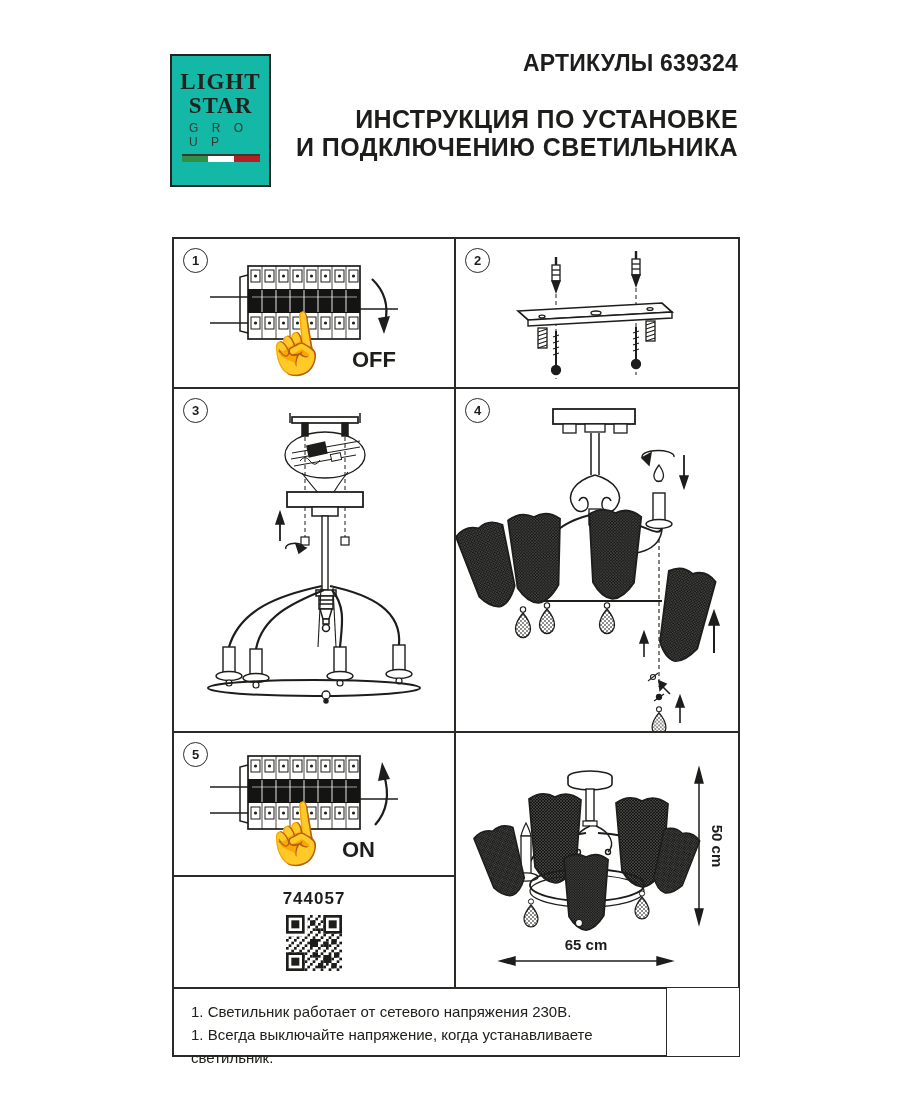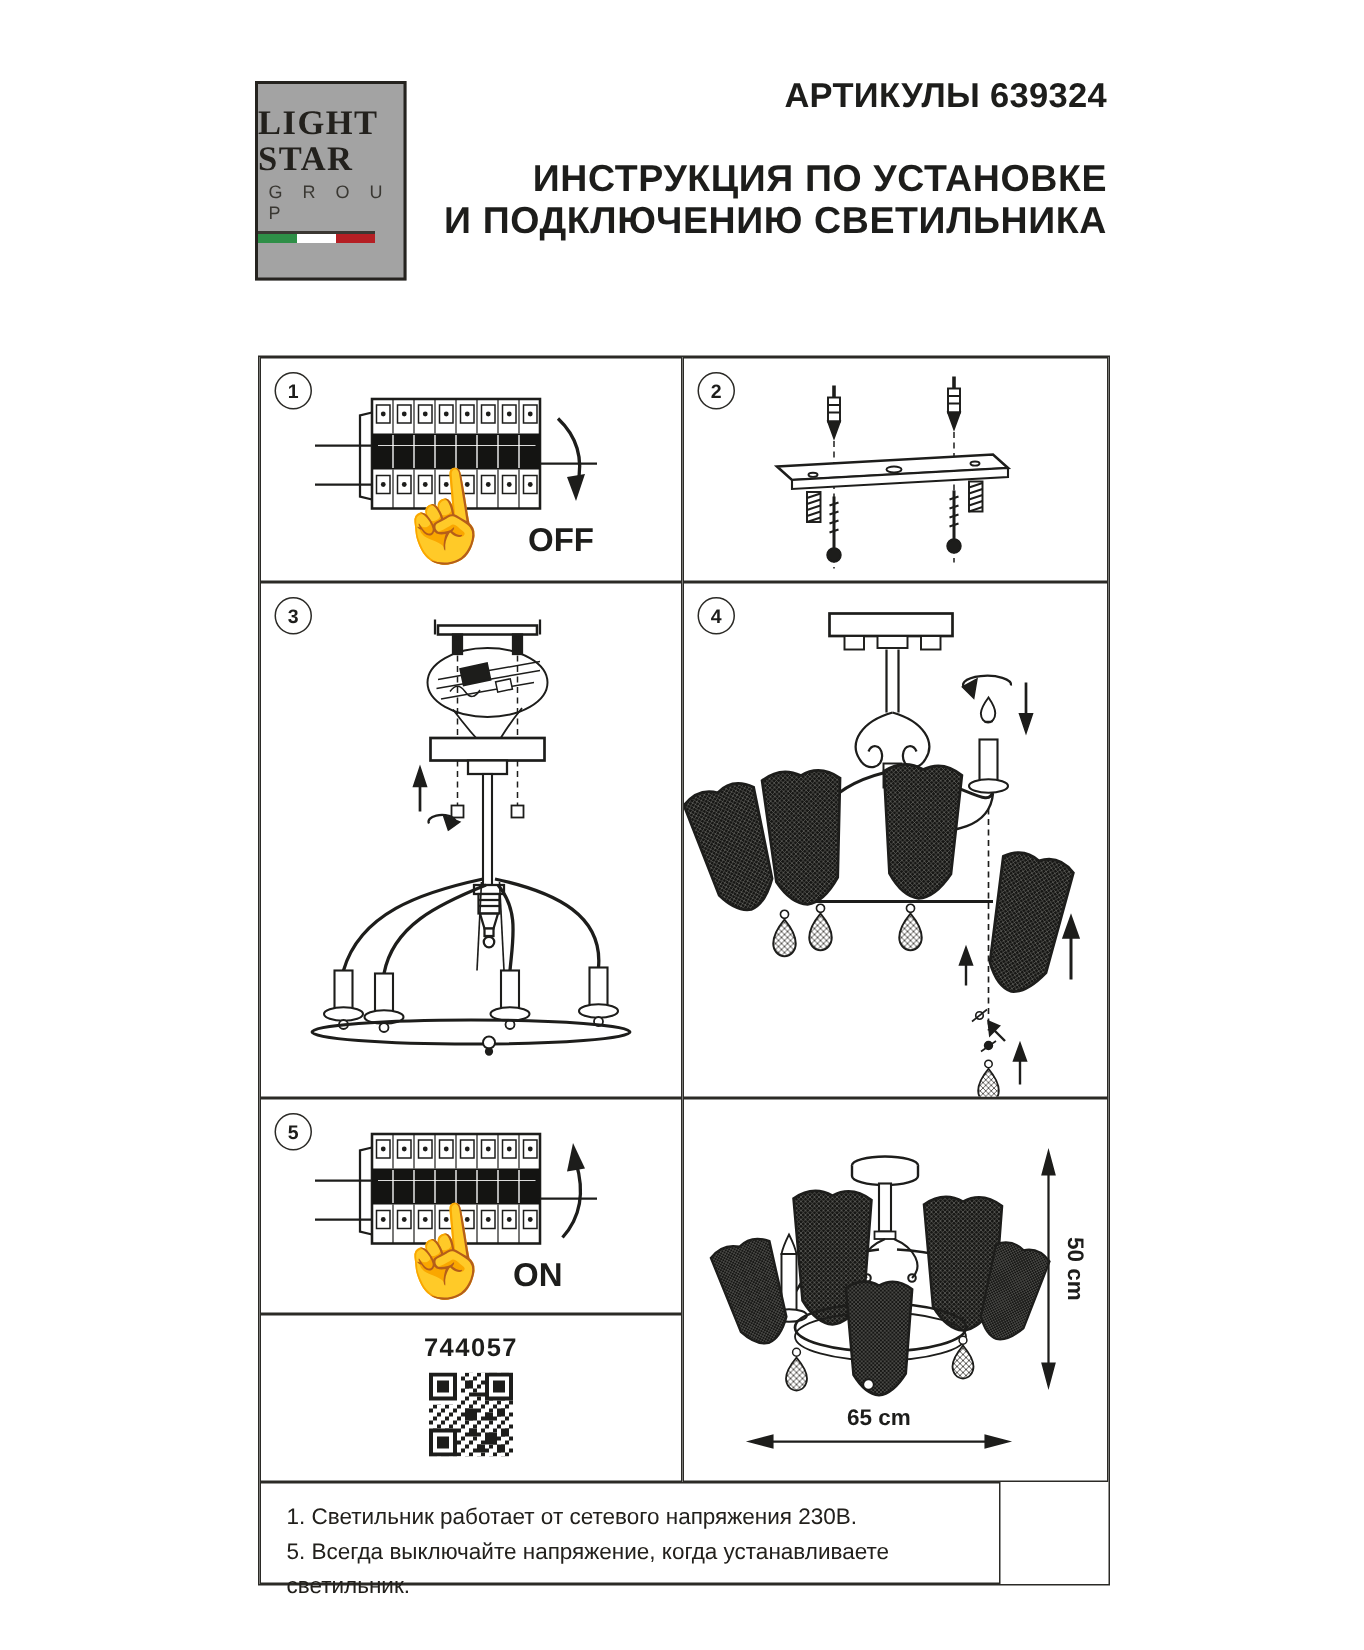--- a/index.html
+++ b/index.html
@@ -3,30 +3,30 @@
 <meta charset="utf-8">
 <style>
   html,body{margin:0;padding:0;}
   body{
     width:909px;height:1100px;position:relative;background:#ffffff;
     font-family:"Liberation Sans",sans-serif;color:#1d1d1b;overflow:hidden;
   }
   
   .logo-box{
     position:absolute;left:170px;top:54px;width:101px;height:133px;
-    border:2px solid #25231f;box-sizing:border-box;background:#a3a3a3;
-    display:flex;flex-direction:column;
+    border:2px solid #25231f;box-sizing:border-box;background:#14b8a6;
+    display:flex;flex-direction:column;align-items:center;
   }
   .logo-word{
     font-family:"Liberation Serif",serif;font-weight:bold;font-size:23px;
     line-height:24px;letter-spacing:1px;color:#23211d;
   }
   .logo-word.first{margin-top:14px;}
   .logo-group{
-    font-size:12px;letter-spacing:5px;color:#3a3833;margin-top:3px;margin-left:7px;
+    font-size:12px;letter-spacing:5px;color:#3a3833;margin-top:3px;margin-left:17px;
   }
   .flag{width:78px;height:8px;border-top:2px solid #3b3833;display:flex;margin-top:5px;}
   .flag>div{flex:1;height:6px;}
   .hdr{position:absolute;right:171px;top:48px;text-align:right;}
   .hdr-line{font-size:23px;font-weight:bold;line-height:30px;letter-spacing:0.2px;white-space:nowrap;}
   .hdr-title{font-size:25px;font-weight:bold;line-height:28px;letter-spacing:0.4px;white-space:nowrap;}
   .hdr-title.gap{margin-top:27px;}
   
   .sheet{position:absolute;left:172px;top:237px;width:568px;height:820px;
     border:1px solid #2b2a26;box-sizing:border-box;background:#fff;}
@@ -595,17 +595,17 @@
         </g>
       </g>
       <text x="256" y="113" font-size="15" font-weight="bold" text-anchor="middle" transform="rotate(90 256 113)">50 cm</text>
       <text x="130" y="217" font-size="15" font-weight="bold" text-anchor="middle">65 cm</text>
     </svg>
   </div>
 
   <div class="cell" style="left:0;top:750px;width:494px;height:68px;">
     <div class="notes">
       <div>1. Светильник работает от сетевого напряжения 230В.</div>
-      <div>5. Всегда выключайте напряжение, когда устанавливаете светильник.</div>
+      <div>1. Всегда выключайте напряжение, когда устанавливаете светильник.</div>
     </div>
   </div>
 
 </div>
 
 </body></html>

